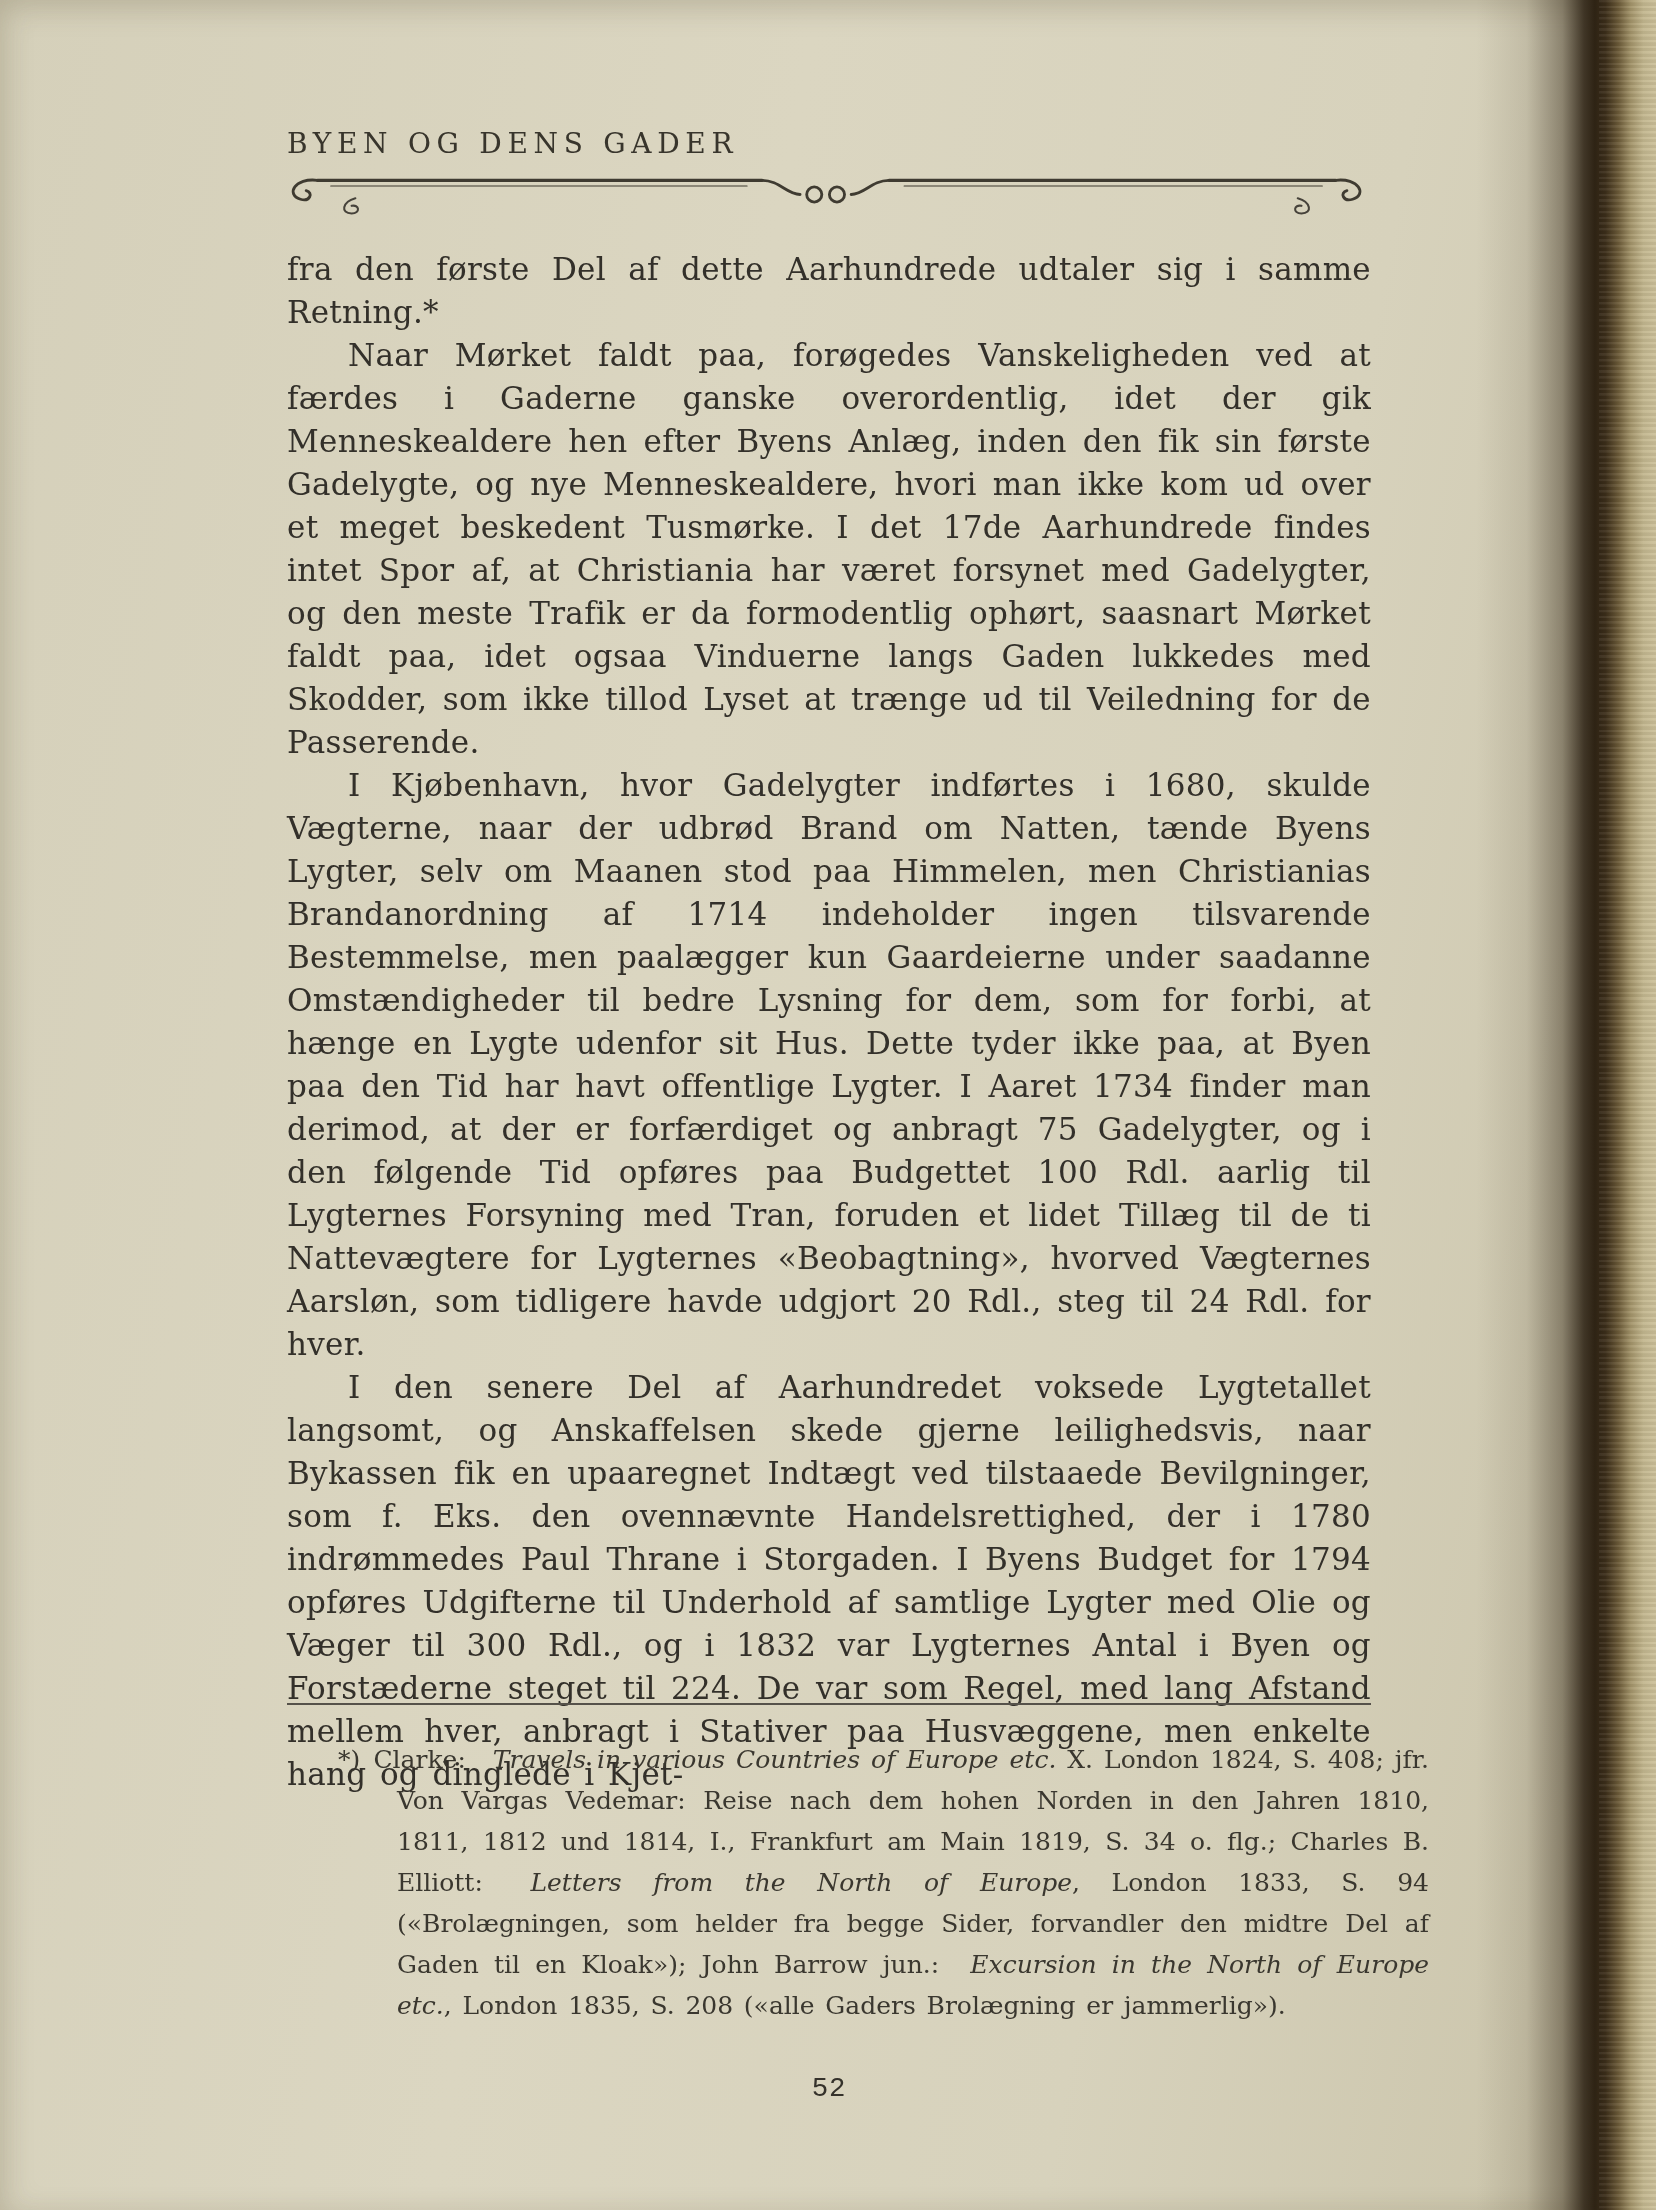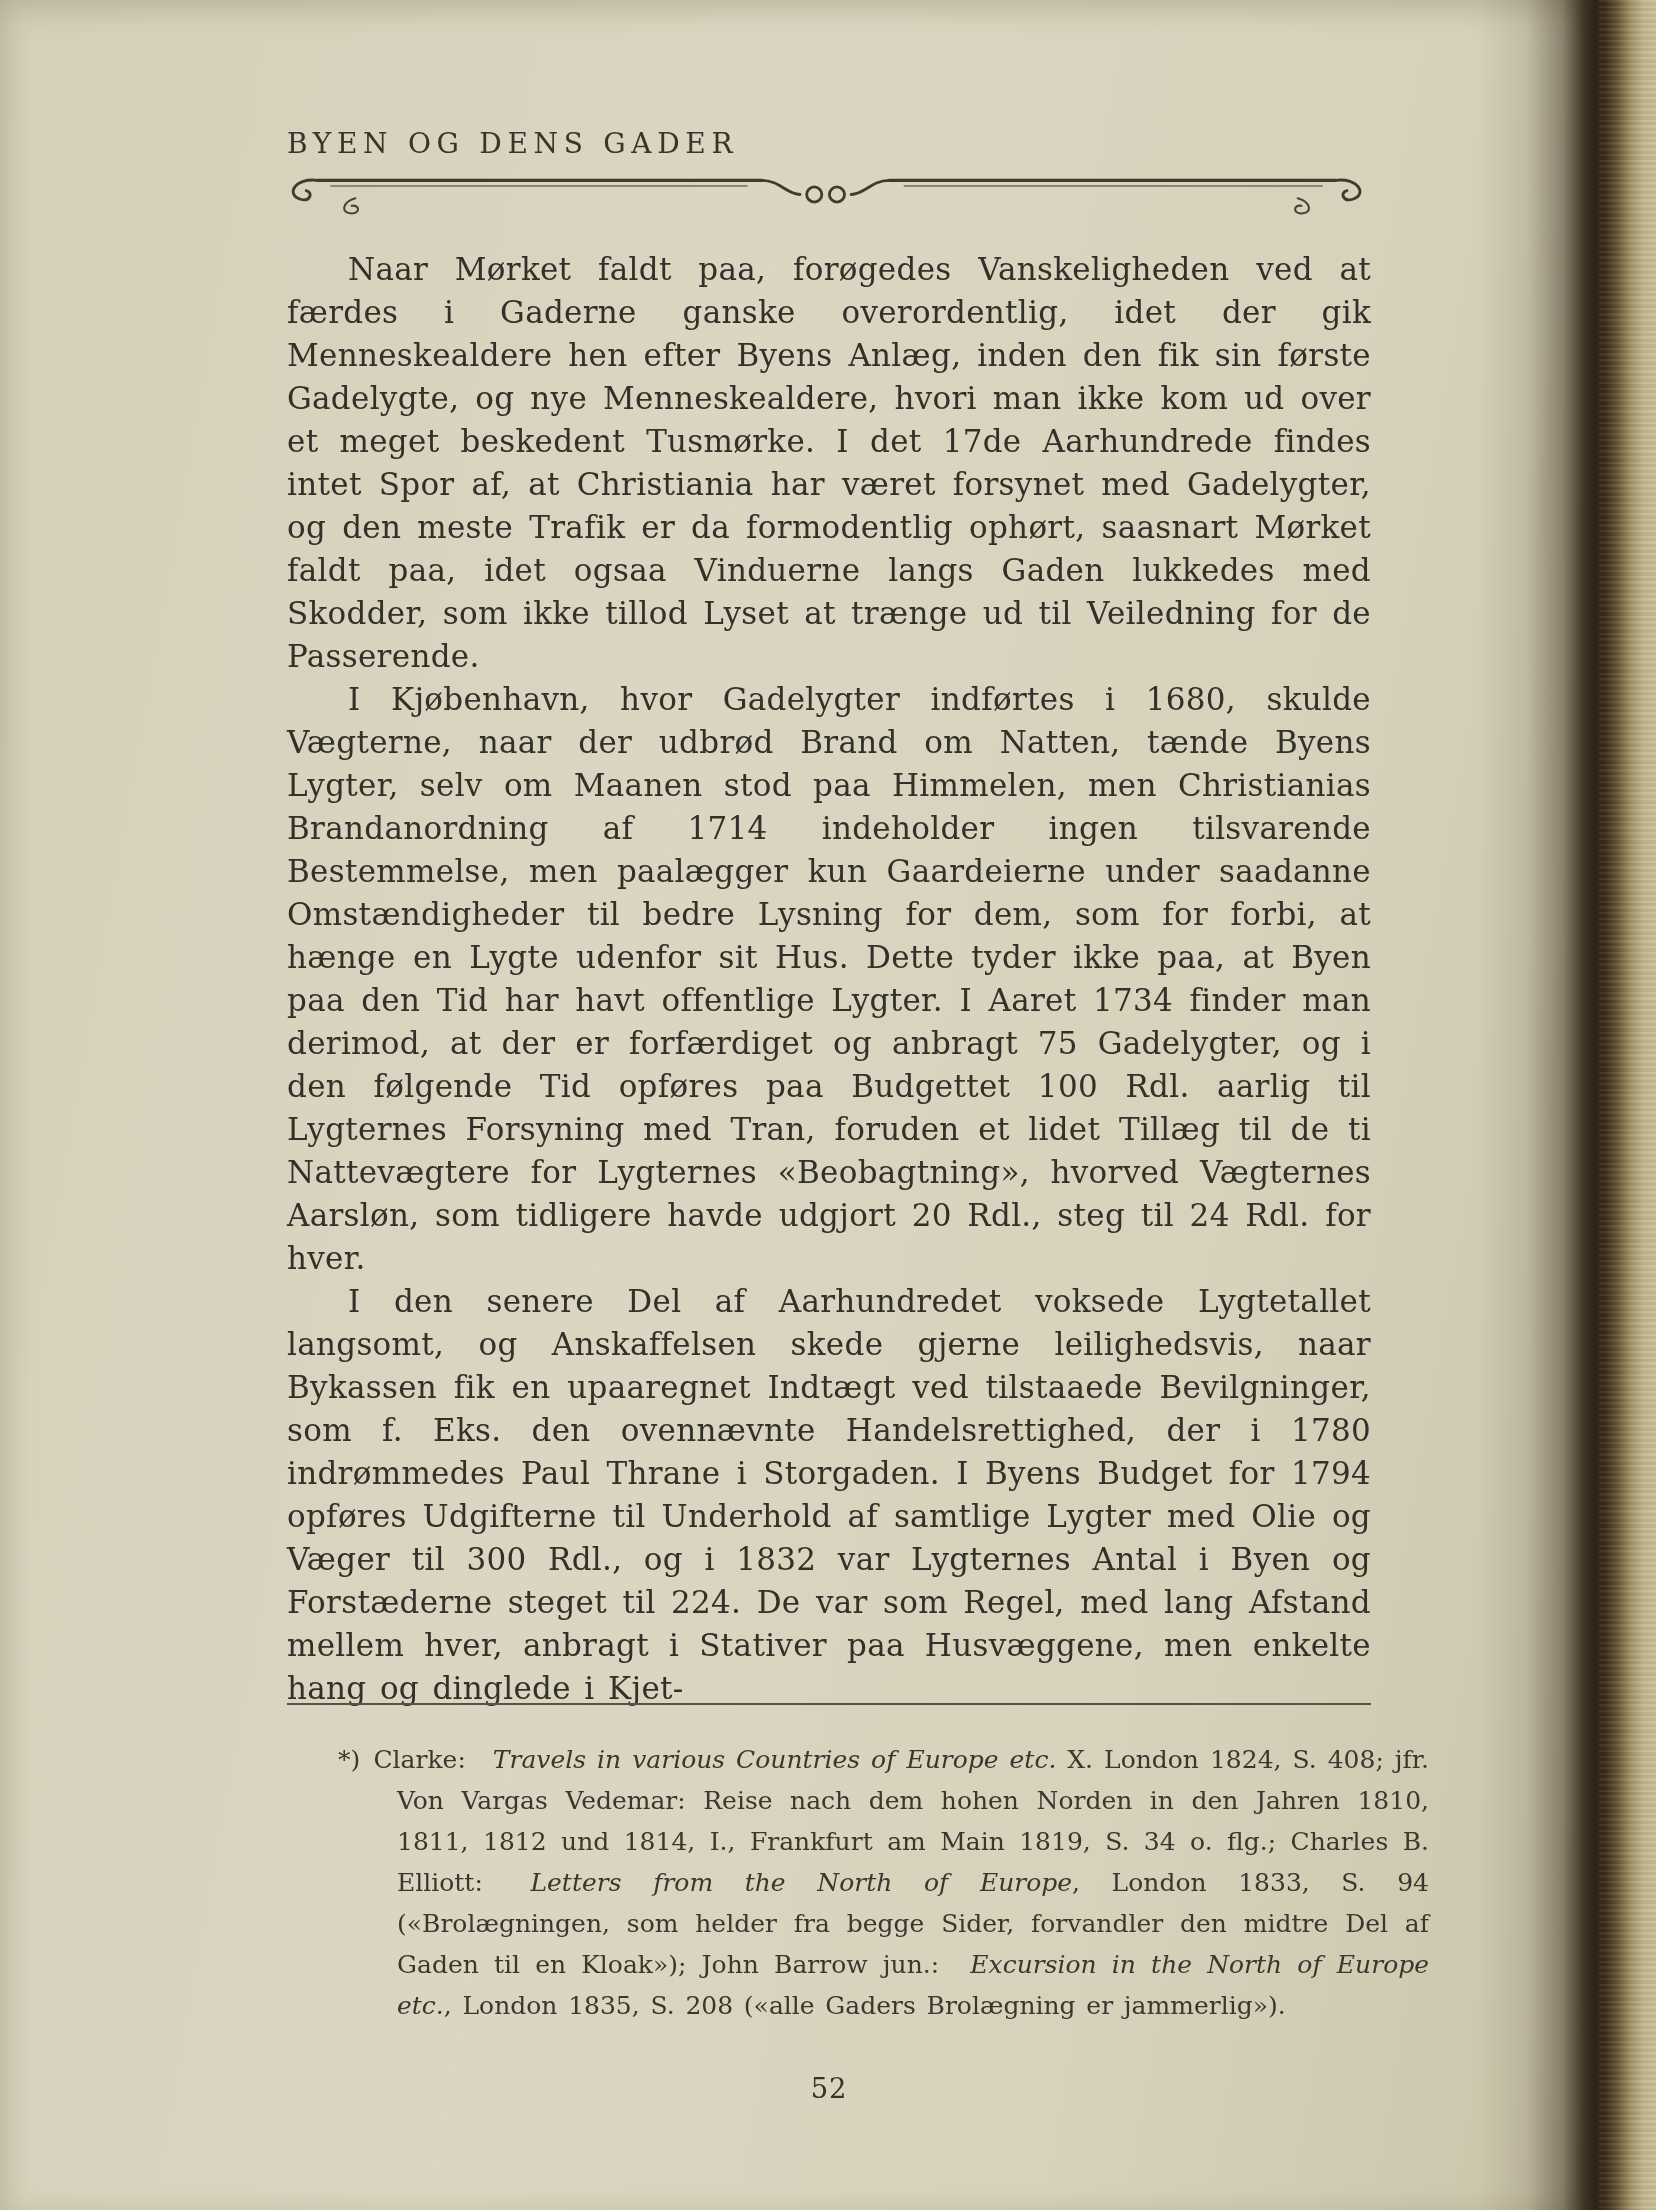--- a/index.html
+++ b/index.html
@@ -115,20 +115,21 @@
 
   .page-number {
     position: absolute;
     top: 2073px;
     left: 287px;
     width: 1084px;
     text-align: center;
     font-size: 27.4px;
     color: #35322b;
     letter-spacing: 0.9px;
+    font-family: Liberation Mono, monospace;
   }
 </style>
 </head>
 <body>
 
 <div class="page">
 
   <div class="running-head">BYEN OG DENS GADER</div>
 
   <div class="head-ornament">
@@ -148,20 +149,21 @@
       <line x1="666" y1="19" x2="1108" y2="19" stroke="#3f3b31" stroke-width="1.2" stroke-linecap="round"></line>
 
       <path d="M 1122,13 C 1146,10 1156,28 1140,33 C 1130,36 1126,26 1134,24" stroke="#3f3b31" stroke-width="3" stroke-linecap="round"></path>
 
       <path d="M 86,32 C 72,36 70,48 82,48 C 92,48 90,38 82,40" stroke="#46423a" stroke-width="2.2" stroke-linecap="round"></path>
       <path d="M 1082,32 C 1096,36 1098,48 1086,48 C 1076,48 1078,38 1086,40" stroke="#46423a" stroke-width="2.2" stroke-linecap="round"></path>
     </svg>
   </div>
 
   <main class="text-block">
+    <p class="no-indent">fra den første Del af dette Aarhundrede udtaler sig i samme Retning.*</p>
     <p>Naar Mørket faldt paa, forøgedes Vanskeligheden ved at færdes i Gaderne ganske overordentlig, idet der gik Menneskealdere hen efter Byens Anlæg, inden den fik sin første Gadelygte, og nye Menneskealdere, hvori man ikke kom ud over et meget beskedent Tusmørke. I det 17de Aarhundrede findes intet Spor af, at Christiania har været forsynet med Gadelygter, og den meste Trafik er da formodentlig ophørt, saasnart Mørket faldt paa, idet ogsaa Vinduerne langs Gaden lukkedes med Skodder, som ikke tillod Lyset at trænge ud til Veiledning for de Passerende.</p>
     <p>I Kjøbenhavn, hvor Gadelygter indførtes i 1680, skulde Vægterne, naar der udbrød Brand om Natten, tænde Byens Lygter, selv om Maanen stod paa Himmelen, men Christianias Brandanordning af 1714 indeholder ingen tilsvarende Bestemmelse, men paalægger kun Gaardeierne under saadanne Omstændigheder til bedre Lysning for dem, som for forbi, at hænge en Lygte udenfor sit Hus. Dette tyder ikke paa, at Byen paa den Tid har havt offentlige Lygter. I Aaret 1734 finder man derimod, at der er forfærdiget og anbragt 75 Gadelygter, og i den følgende Tid opføres paa Budgettet 100 Rdl. aarlig til Lygternes Forsyning med Tran, foruden et lidet Tillæg til de ti Nattevægtere for Lygternes «Beobagtning», hvorved Vægternes Aarsløn, som tidligere havde udgjort 20 Rdl., steg til 24 Rdl. for hver.</p>
     <p>I den senere Del af Aarhundredet voksede Lygtetallet langsomt, og Anskaffelsen skede gjerne leilighedsvis, naar Bykassen fik en upaaregnet Indtægt ved tilstaaede Bevilgninger, som f. Eks. den ovennævnte Handelsrettighed, der i 1780 indrømmedes Paul Thrane i Storgaden. I Byens Budget for 1794 opføres Udgifterne til Underhold af samtlige Lygter med Olie og Væger til 300 Rdl., og i 1832 var Lygternes Antal i Byen og Forstæderne steget til 224. De var som Regel, med lang Afstand mellem hver, anbragt i Stativer paa Husvæggene, men enkelte hang og dinglede i Kjet-</p>
   </main>
 
   <div class="footnote-rule"></div>
 
   <div class="footnote">
     <span class="fn-marker">*)</span><span>Clarke: </span><span class="it">Travels in various Countries of Europe etc.</span><span> X. London 1824, S. 408; jfr. Von Vargas Vedemar: Reise nach dem hohen Norden in den Jahren 1810, 1811, 1812 und 1814, I., Frankfurt am Main 1819, S. 34 o. flg.; Charles B. Elliott: </span><span class="it">Letters from the North of Europe</span><span>, London 1833, S. 94 («Brolægningen, som helder fra begge Sider, forvandler den midtre Del af Gaden til en Kloak»); John Barrow jun.: </span><span class="it">Excursion in the North of Europe etc.</span><span>, London 1835, S. 208 («alle Gaders Brolægning er jammerlig»).</span>
   </div>

